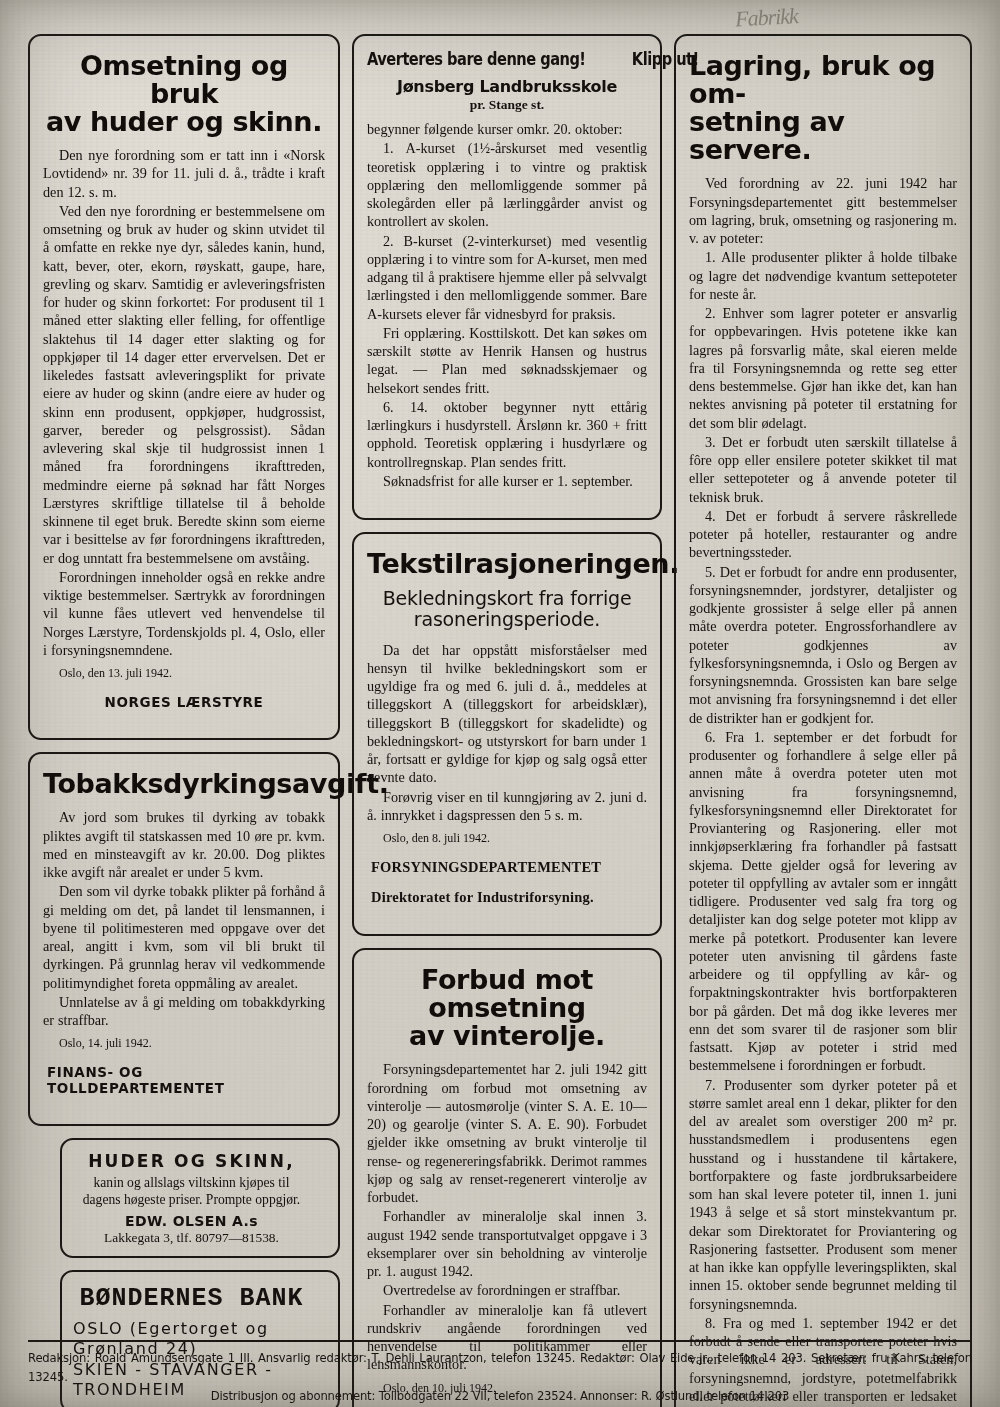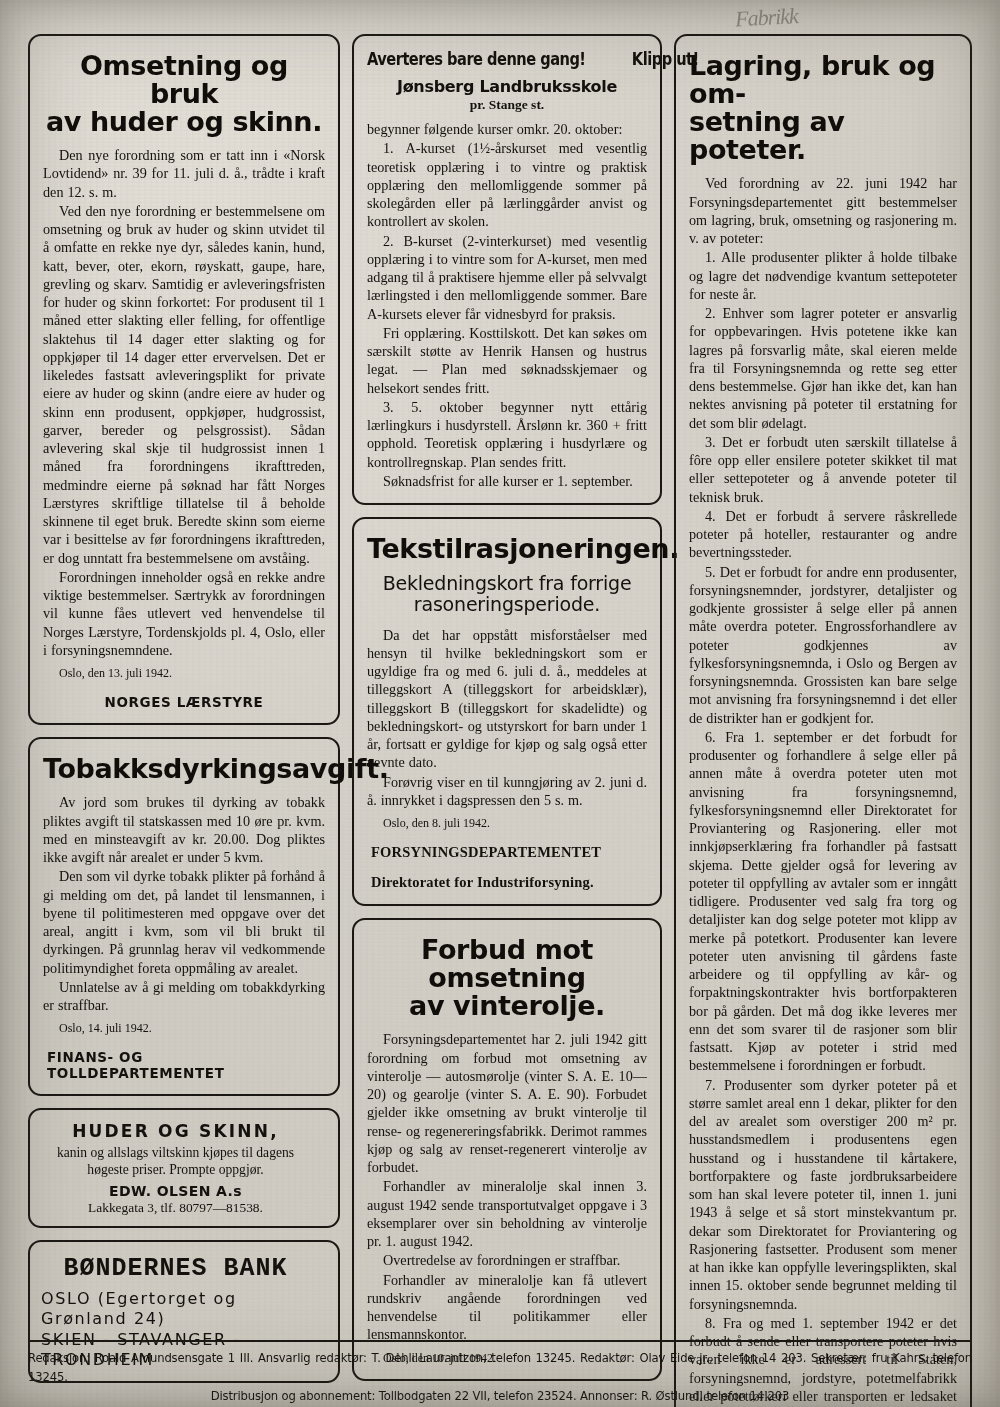--- a/index.html
+++ b/index.html
@@ -66,25 +66,25 @@
   }
   .col { display: flex; flex-direction: column; gap: 12px; }
   .col1 { width: 312px; }
   .col2 { width: 310px; }
   .col3 { width: 298px; }
 
   
   .box {
     border: 2.2px solid #1b1814;
     border-radius: 13px;
-    padding: 12px 13px 13px 13px;
+    padding: 12px 13px 28px 13px;
     background: transparent;
     box-sizing: border-box;
   }
-  .box.tight { padding: 9px 28px 10px 11px; }
+  .box.tight { padding: 9px 28px 10px 11px; margin-left: 32px; }
 
   
   h1.hl {
     margin: 4px 0 10px 0;
     font-family: "DejaVu Sans", "Liberation Sans", sans-serif;
     font-weight: bold;
     font-size: 27px;
     line-height: 1.04;
     letter-spacing: -.4px;
     text-align: center;
@@ -283,21 +283,21 @@
         <div class="striprow">
           <span class="strip">Averteres bare denne gang!</span>
           <span class="strip r">Klipp ut!</span>
         </div>
         <p class="adtitle">Jønsberg Landbruksskole</p>
         <p class="adsub">pr. Stange st.</p>
         <p class="b noind">begynner følgende kurser omkr. 20. oktober:</p>
         <p class="b">1. A-kurset (1½-årskurset med vesentlig teoretisk opplæring i to vintre og praktisk opplæring den mellomliggende sommer på skolegården eller på lærlinggårder anvist og kontrollert av skolen.</p>
         <p class="b">2. B-kurset (2-vinterkurset) med vesentlig opplæring i to vintre som for A-kurset, men med adgang til å praktisere hjemme eller på selvvalgt lærlingsted i den mellomliggende sommer. Bare A-kursets elever får vidnesbyrd for praksis.</p>
         <p class="b">Fri opplæring. Kosttilskott. Det kan søkes om særskilt støtte av Henrik Hansen og hustrus legat. — Plan med søknadsskjemaer og helsekort sendes fritt.</p>
-        <p class="b">3. 5. oktober begynner nytt ettårig lærlingkurs i husdyrstell. Årslønn kr. 360 + fritt opphold. Teoretisk opplæring i husdyrlære og kontrollregnskap. Plan sendes fritt.</p>
+        <p class="b">6. 14. oktober begynner nytt ettårig lærlingkurs i husdyrstell. Årslønn kr. 360 + fritt opphold. Teoretisk opplæring i husdyrlære og kontrollregnskap. Plan sendes fritt.</p>
         <p class="b">Søknadsfrist for alle kurser er 1. september.</p>
       </div>
 
       <div class="box">
         <h1 class="hl left">Tekstilrasjoneringen.</h1>
         <h2 class="sub">
           <span>Bekledningskort fra forrige</span><br>
           <span>rasoneringsperiode.</span>
         </h2>
         <p class="b">Da det har oppstått misforståelser med hensyn til hvilke bekledningskort som er ugyldige fra og med 6. juli d. å., meddeles at tilleggskort A (tilleggskort for arbeidsklær), tilleggskort B (tilleggskort for skadelidte) og bekledningskort- og utstyrskort for barn under 1 år, fortsatt er gyldige for kjøp og salg også etter nevnte dato.</p>
@@ -320,21 +320,21 @@
 
       </div>
 
     </div>
 
     <div class="col col3">
 
       <div class="box">
         <h1 class="hl left">
           <span>Lagring, bruk og om-</span><br>
-          <span>setning av poteter.</span>
+          <span>setning av servere.</span>
         </h1>
         <p class="b">Ved forordning av 22. juni 1942 har Forsyningsdepartementet gitt bestemmelser om lagring, bruk, omsetning og rasjonering m. v. av poteter:</p>
         <p class="b gap">1. Alle produsenter plikter å holde tilbake og lagre det nødvendige kvantum settepoteter for neste år.</p>
         <p class="b gap">2. Enhver som lagrer poteter er ansvarlig for oppbevaringen. Hvis potetene ikke kan lagres på forsvarlig måte, skal eieren melde fra til Forsyningsnemnda og rette seg etter dens bestemmelse. Gjør han ikke det, kan han nektes anvisning på poteter til erstatning for det som blir ødelagt.</p>
         <p class="b gap">3. Det er forbudt uten særskilt tillatelse å fôre opp eller ensilere poteter skikket til mat eller settepoteter og å anvende poteter til teknisk bruk.</p>
         <p class="b gap">4. Det er forbudt å servere råskrellede poteter på hoteller, restauranter og andre bevertningssteder.</p>
         <p class="b gap">5. Det er forbudt for andre enn produsenter, forsyningsnemnder, jordstyrer, detaljister og godkjente grossister å selge eller på annen måte overdra poteter. Engrossforhandlere av poteter godkjennes av fylkesforsyningsnemnda, i Oslo og Bergen av forsyningsnemnda. Grossisten kan bare selge mot anvisning fra forsyningsnemnd i det eller de distrikter han er godkjent for.</p>
         <p class="b gap">6. Fra 1. september er det forbudt for produsenter og forhandlere å selge eller på annen måte å overdra poteter uten mot anvisning fra forsyningsnemnd, fylkesforsyningsnemnd eller Direktoratet for Proviantering og Rasjonering. eller mot innkjøpserklæring fra forhandler på fastsatt skjema. Dette gjelder også for levering av poteter til oppfylling av avtaler som er inngått tidligere. Produsenter ved salg fra torg og detaljister kan dog selge poteter mot klipp av merke på potetkort. Produsenter kan levere poteter uten anvisning til gårdens faste arbeidere og til oppfylling av kår- og forpaktningskontrakter hvis bortforpakteren bor på gården. Det må dog ikke leveres mer enn det som svarer til de rasjoner som blir fastsatt. Kjøp av poteter i strid med bestemmelsene i forordningen er forbudt.</p>
         <p class="b gap">7. Produsenter som dyrker poteter på et større samlet areal enn 1 dekar, plikter for den del av arealet som overstiger 200 m² pr. husstandsmedlem i produsentens egen husstand og i husstandene til kårtakere, bortforpaktere og faste jordbruksarbeidere som han skal levere poteter til, innen 1. juni 1943 å selge et så stort minstekvantum pr. dekar som Direktoratet for Proviantering og Rasjonering fastsetter. Produsent som mener at han ikke kan oppfylle leveringsplikten, skal innen 15. oktober sende begrunnet melding til forsyningsnemnda.</p>
         <p class="b gap">8. Fra og med 1. september 1942 er det forbudt å sende eller transportere poteter hvis varen ikke er adressert til Staten, forsyningsnemnd, jordstyre, potetmelfabrikk eller potettørkeri eller transporten er ledsaket av forskriftsmessig transportbevis.</p>

